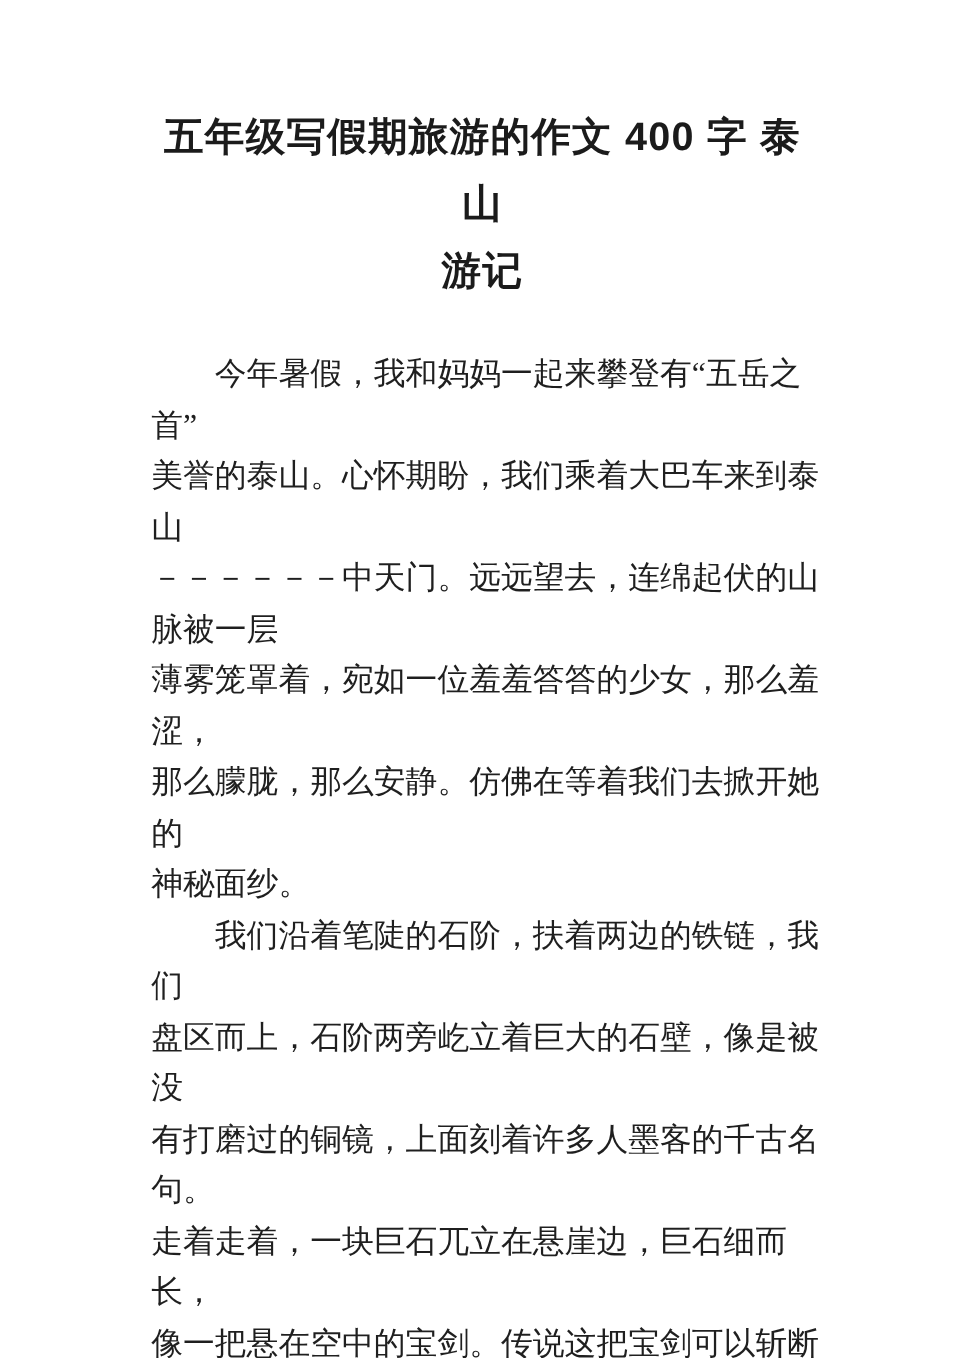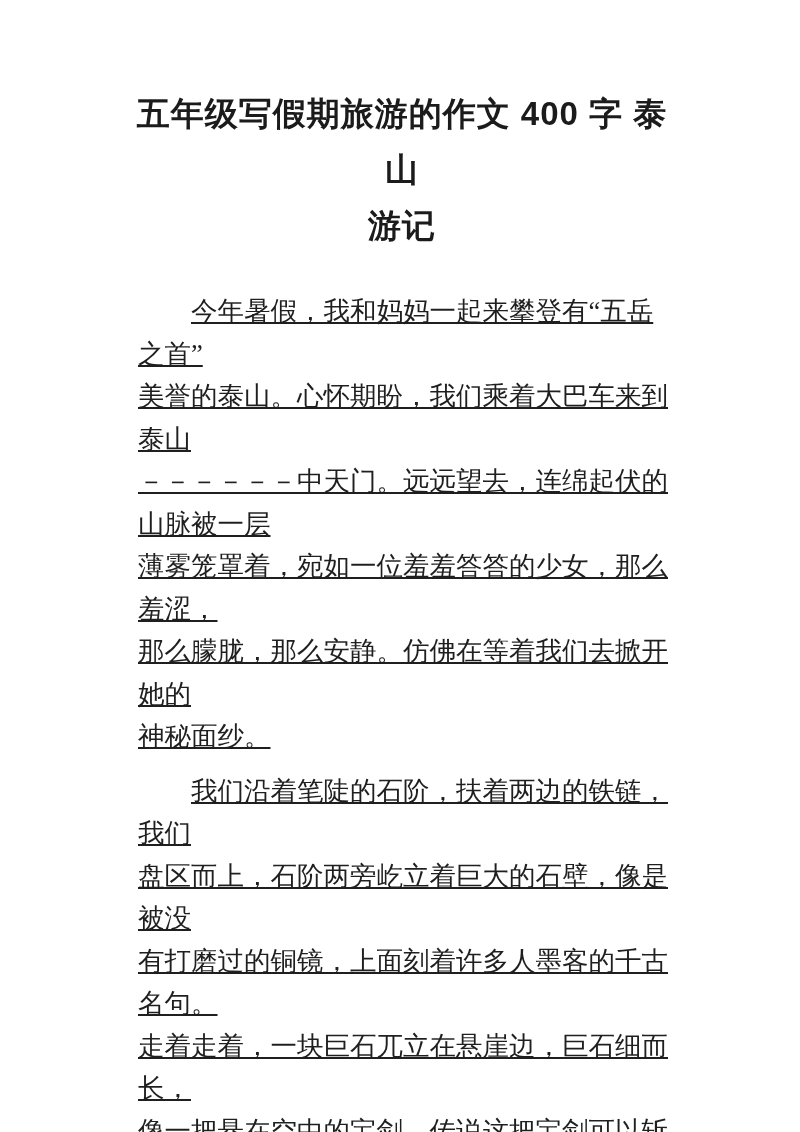--- a/index.html
+++ b/index.html
@@ -31,26 +31,25 @@
   .doc-body {
     width: 560px;
     margin-left: 126px;
     margin-top: 36px;
     font-family: "Liberation Serif", "DejaVu Serif", serif;
     font-size: 26.5px;
     line-height: 42.5px;
     color: #1f1f1f;
   }
   .doc-body p {
-    margin: 12px;
+    margin: 0;
     padding: 0;
     white-space: pre-line;
     text-indent: 2em;
     text-align: left;
-    text-decoration: underline;
   }
 </style>
 </head>
 <body>
 
 <div class="page">
   <h1 class="doc-title">五年级写假期旅游的作文 400 字 泰山
 游记</h1>
   <div class="doc-body" id="doc-body">
       <p>今年暑假，我和妈妈一起来攀登有“五岳之首”

